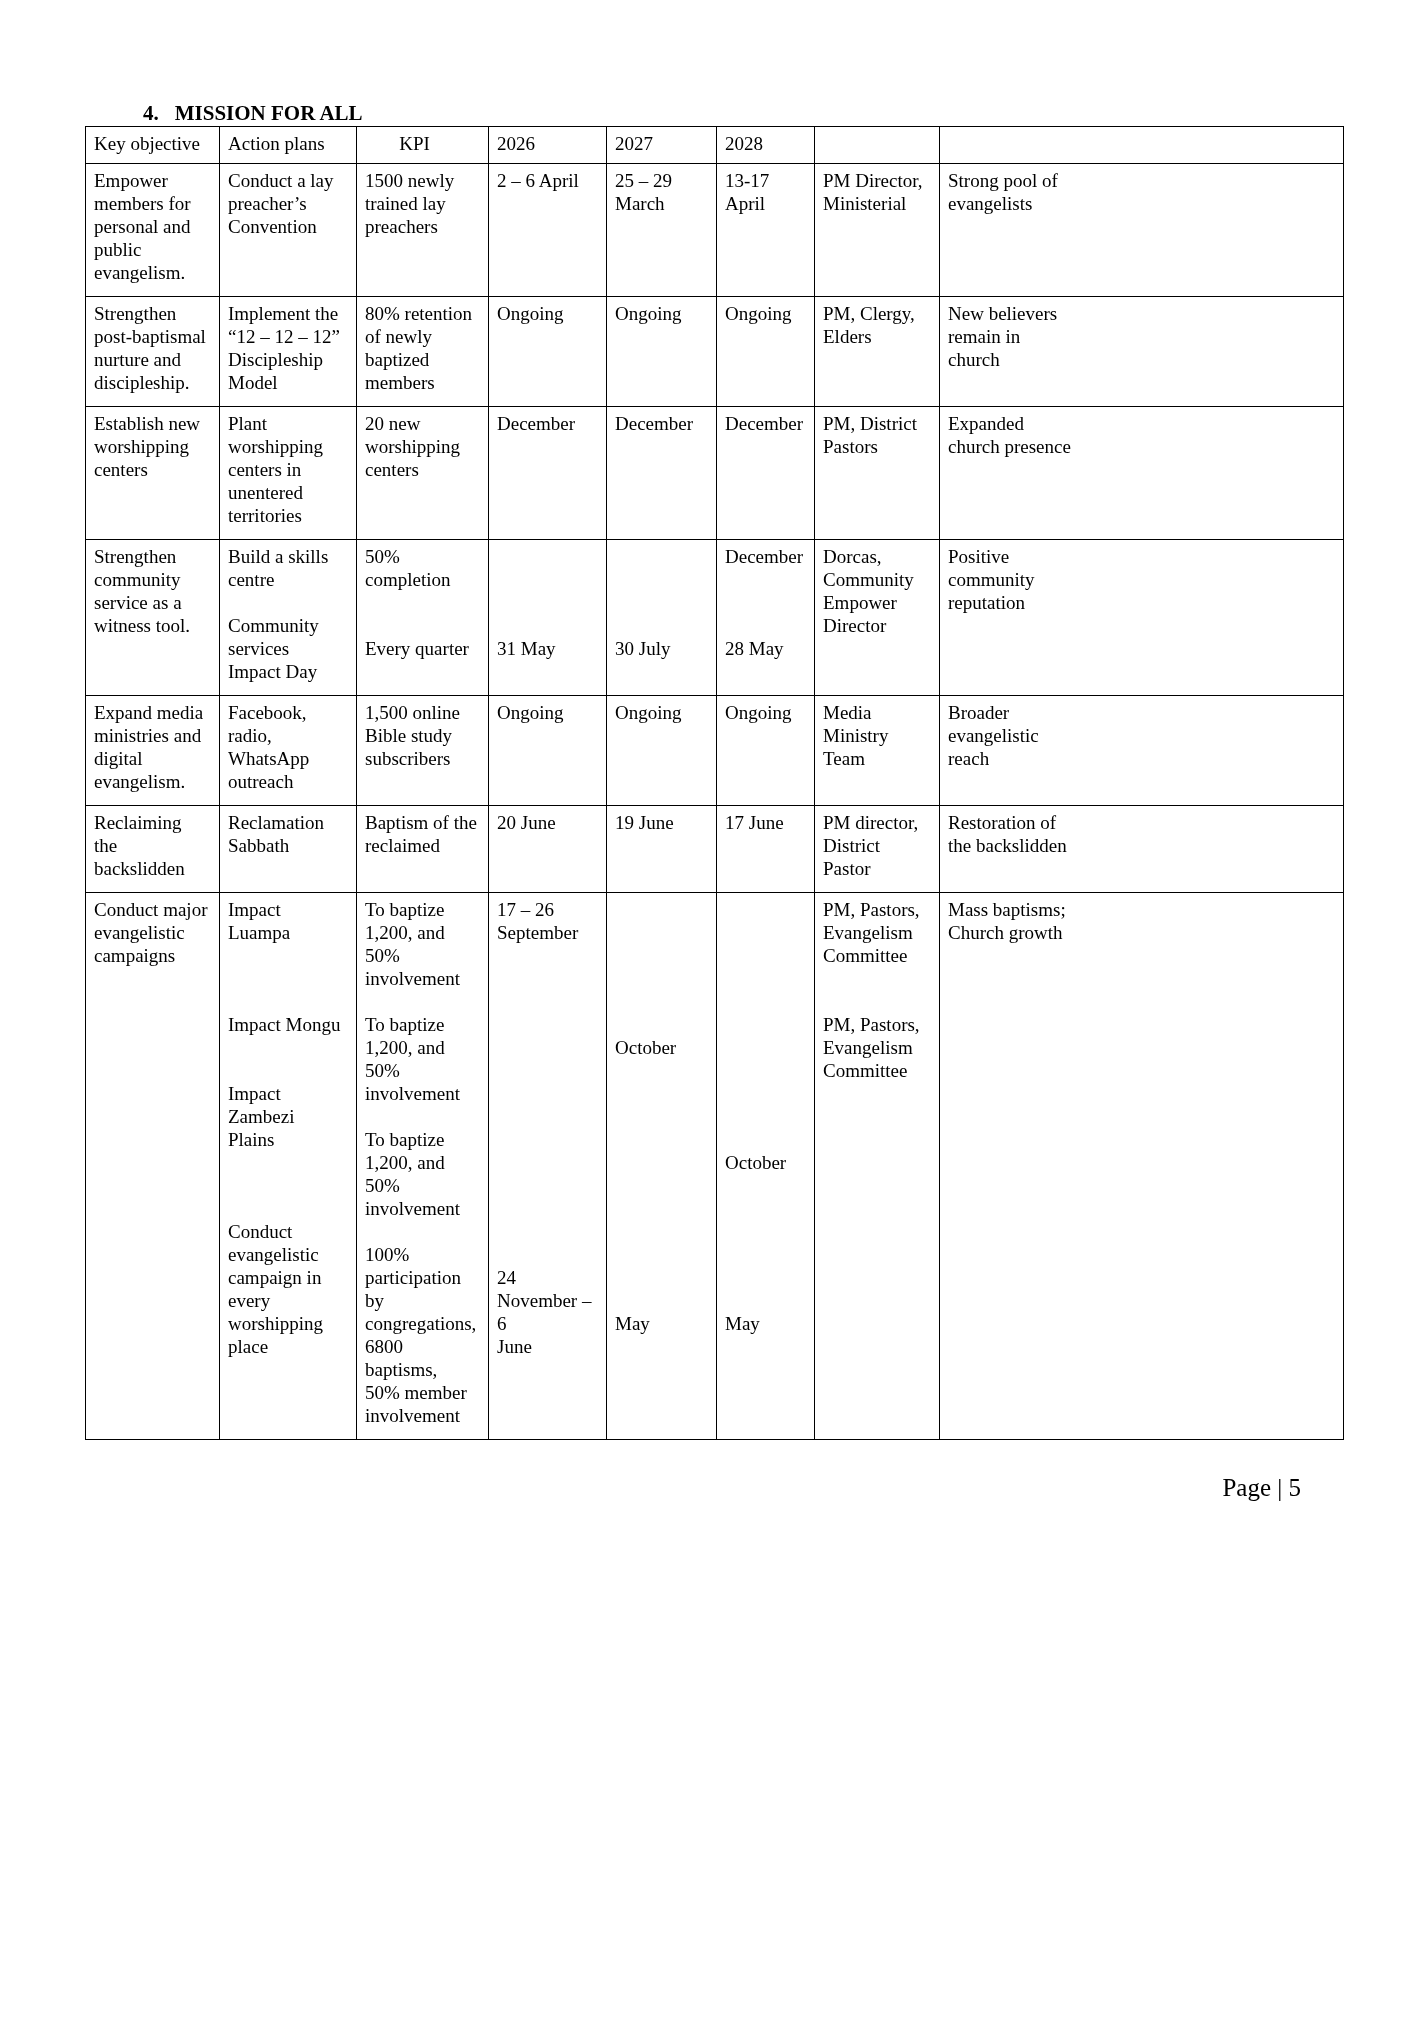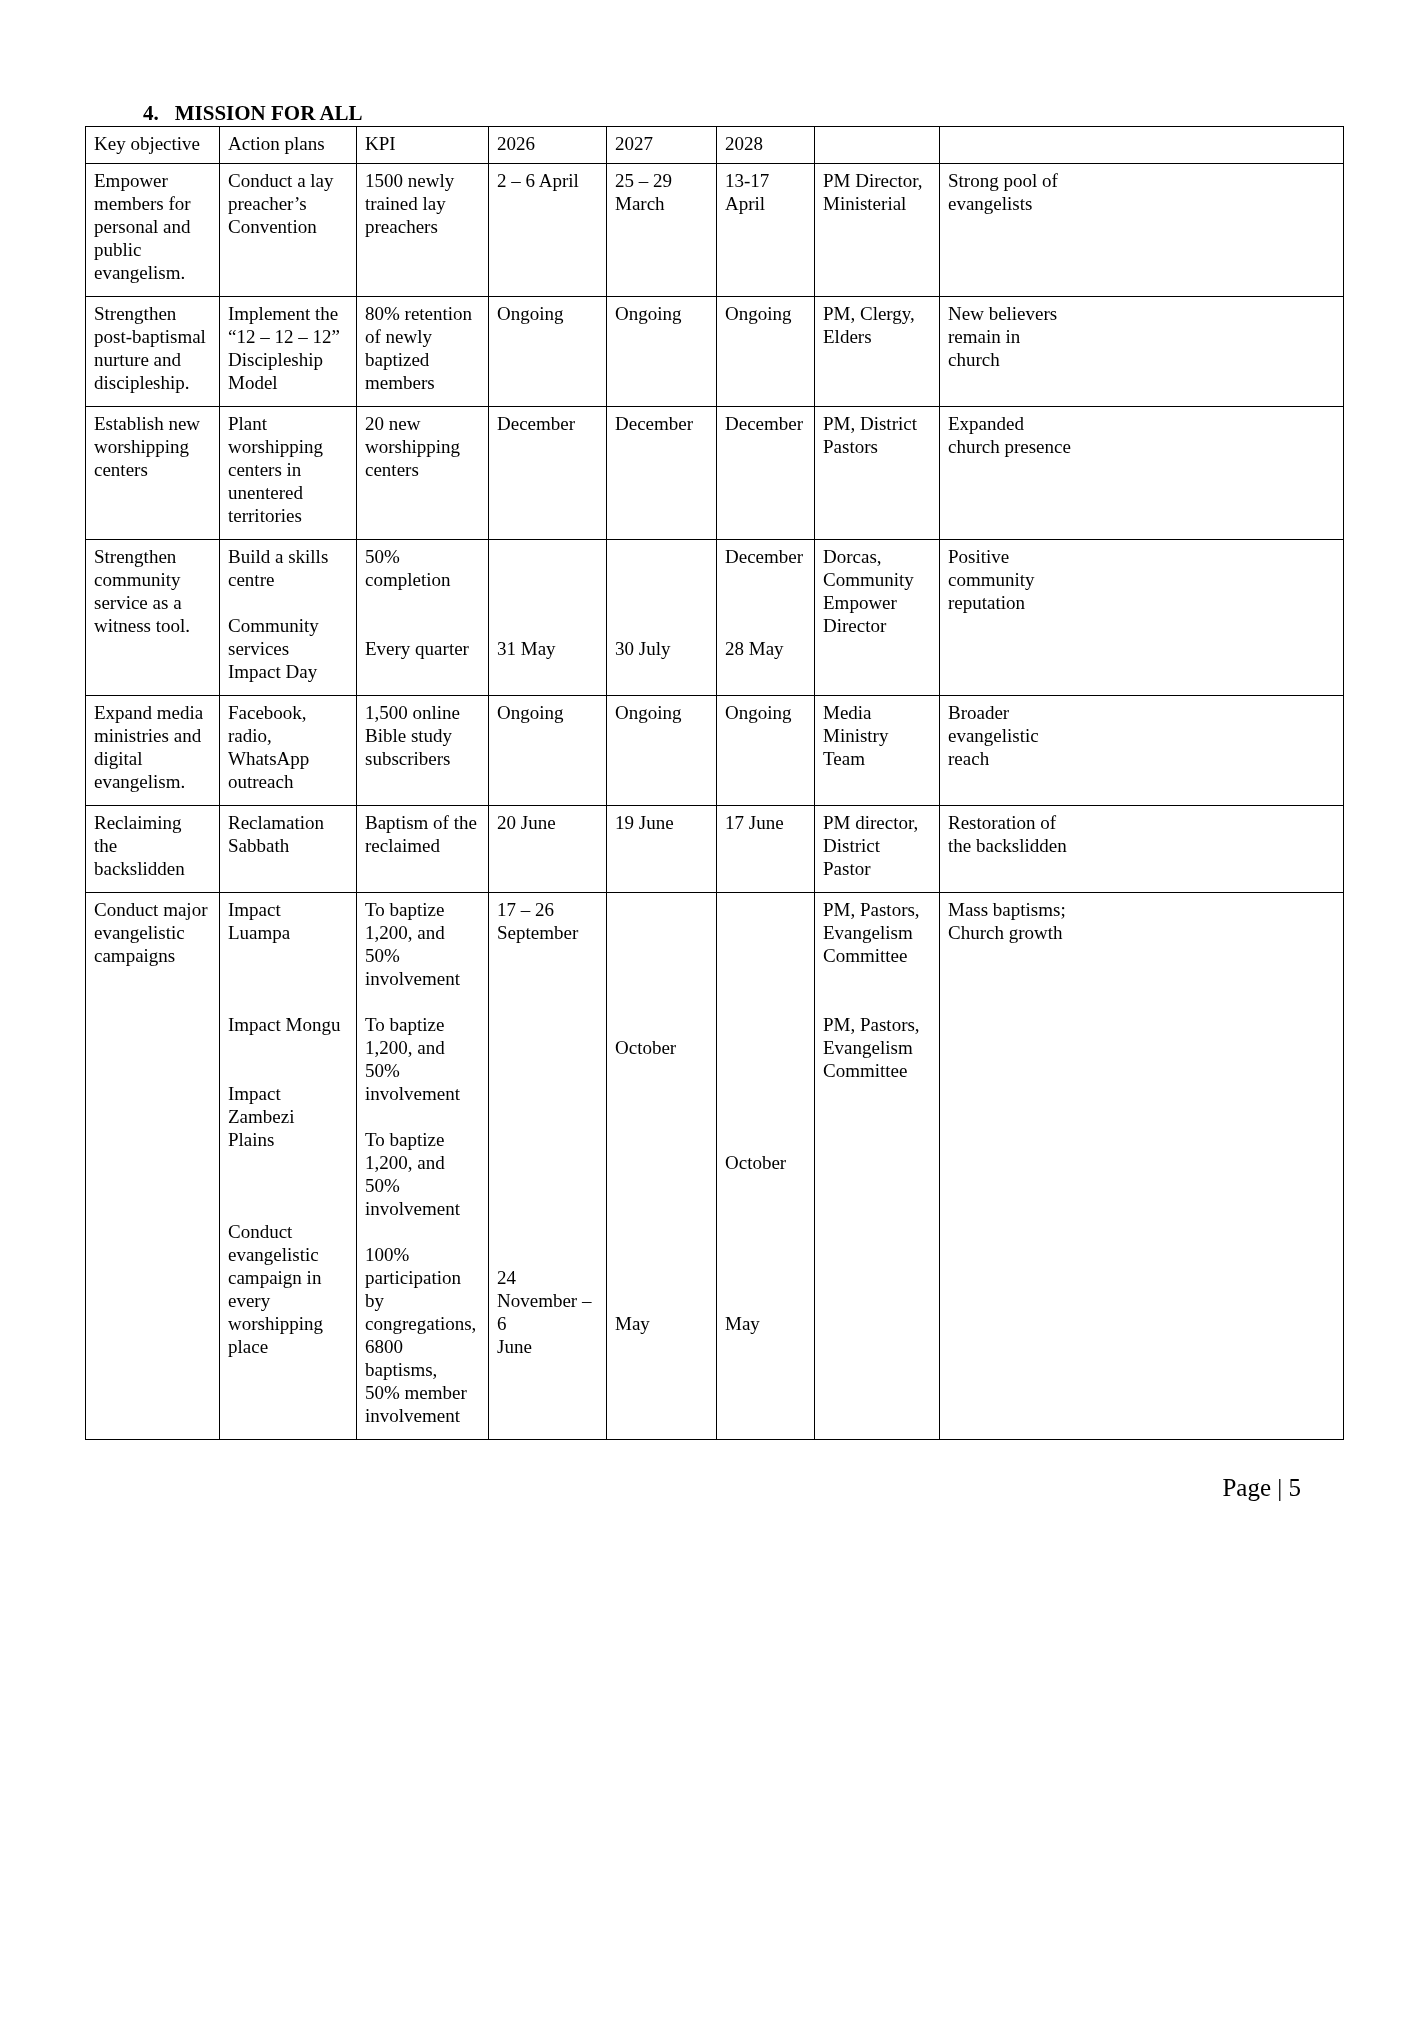--- a/index.html
+++ b/index.html
@@ -45,21 +45,21 @@
     font-size: 19px;
     line-height: 23px;
     padding: 5px 8px 12px 8px;
     white-space: pre-line;
     overflow: hidden;
   }
   table.mission th {
     padding-bottom: 8px;
   }
   table.mission th.kpi-head {
-    text-align: left;
+    text-align: center;
     padding-right: 24px;
   }
   .footer {
     width: 1258px;
     box-sizing: border-box;
     margin-top: 36px;
     padding-right: 42px;
     text-align: right;
     font-size: 25px;
     line-height: 23px;

